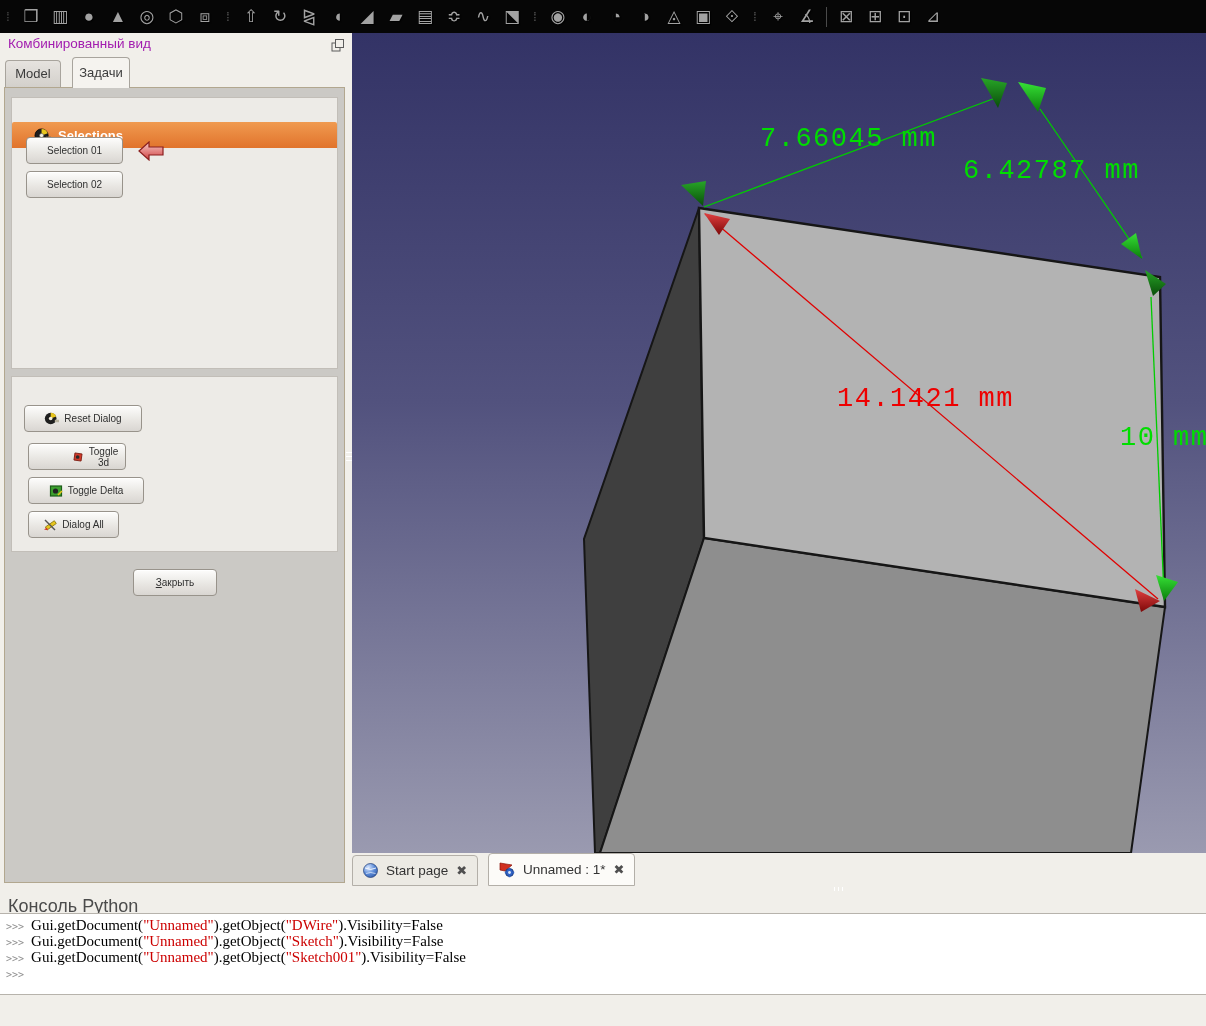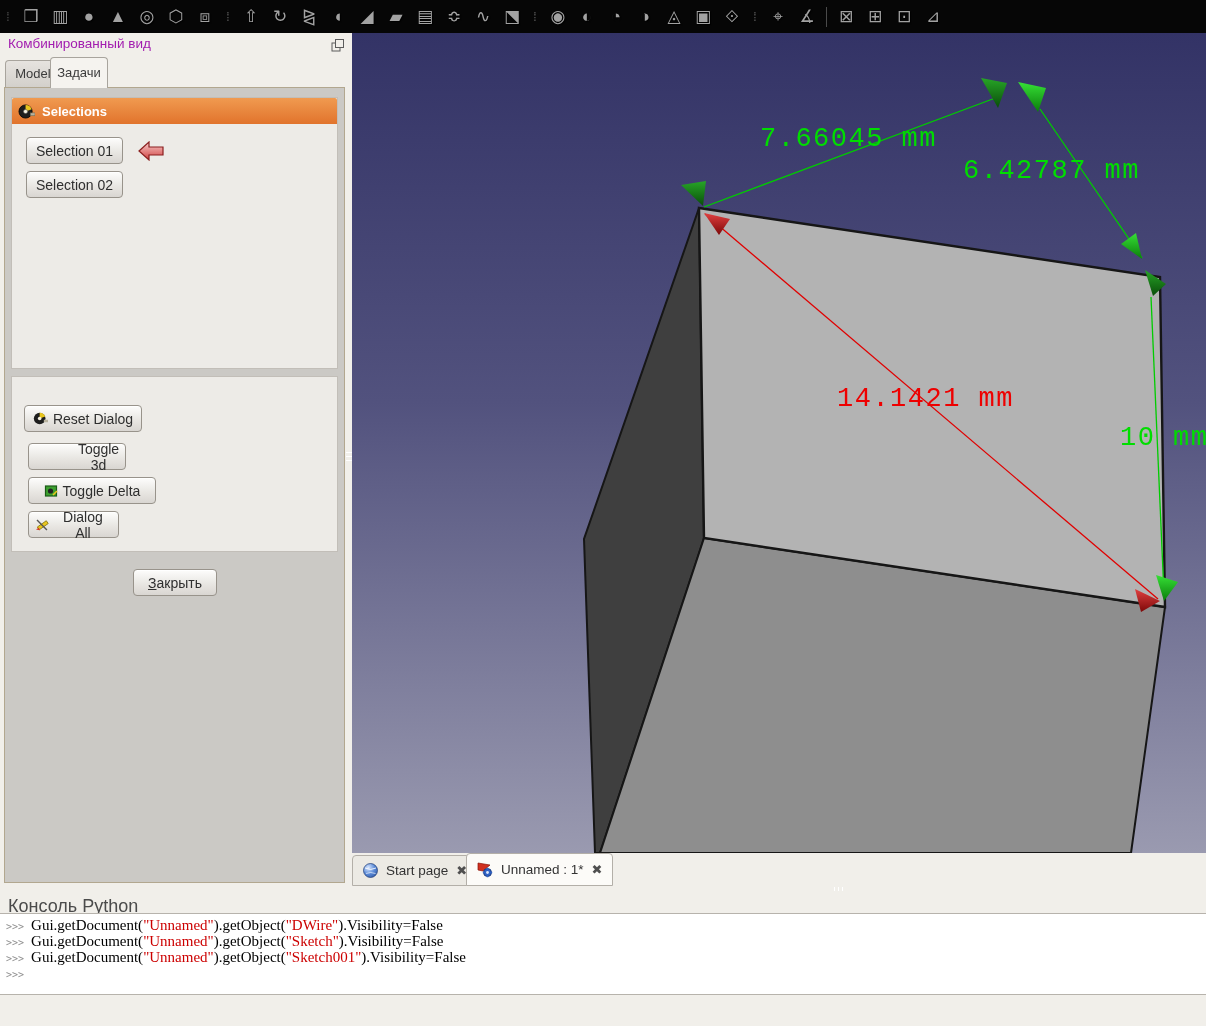--- a/index.html
+++ b/index.html
@@ -16,47 +16,47 @@
   .tb-handle{width:8px;color:#4c4c4c;font-size:12px;text-align:center;}
   .tb-vline{width:1px;height:20px;background:#4a4a4a;}
 
   
   .dock-title{position:absolute;left:8px;top:36px;font-size:13.5px;color:#a21caf;}
   .float-icon{position:absolute;left:331px;top:38px;width:13px;height:13px;}
   .qtab{position:absolute;font-size:13px;color:#3b3b3b;text-align:center;
         border:1px solid #a8a49d;border-bottom:none;border-radius:4px 4px 0 0;}
   .qtab.inactive{left:5px;top:60px;width:56px;height:27px;line-height:26px;
         background:linear-gradient(#e6e3df,#d3d0cb);}
-  .qtab.active{left:50px;top:57px;width:58px;height:31px;line-height:30px;
+  .qtab.active{left:72px;top:57px;width:58px;height:31px;line-height:30px;
         background:#f5f3ef;z-index:3;}
   .dock-panel{position:absolute;left:4px;top:87px;width:341px;height:796px;
         background:#cbc9c5;border:1px solid #b2a78f;}
   .group{position:absolute;background:#edebe7;border:1px solid #c2beb8;}
-  .group-header{height:26px;display:flex;align-items:center;gap:7px;padding-left:6px;
-        background:linear-gradient(#f09a50,#e1732c);border-radius:2px 2px 0 0;}
+  .group-header{height:26px;display:flex;align-items:center;gap:7px;padding-left:22px;
+        background:linear-gradient(#f09a50,#e1732c);border-radius:2px 2px 0 0;margin-top:24px;}
   .group-header span{color:#fff;font-weight:bold;font-size:13px;}
   .btn{position:absolute;display:flex;align-items:center;justify-content:center;gap:5px;
-        font-size:14px;color:#2f2f2f;height:27px;
+        font-size:10px;color:#2f2f2f;height:27px;
         background:linear-gradient(#fdfdfc,#e9e7e3 55%,#d9d6d2);
         border:1px solid #98938b;border-radius:4px;box-shadow:inset 0 1px 0 #ffffff;cursor:default;}
   .vsplit-handle{position:absolute;left:346px;top:452px;width:6px;height:16px;
         display:flex;flex-direction:column;gap:3px;}
   .vsplit-handle i{display:block;height:1px;background:#aca89f;border-bottom:1px solid #fff;}
 
   
   .viewport{position:absolute;left:352px;top:33px;width:854px;height:820px;
         background:linear-gradient(#333366,#52527e 45%,#9a9ab0);overflow:hidden;}
   .meas{font-family:"Liberation Mono","DejaVu Sans Mono",monospace;font-size:27px;letter-spacing:1.5px;}
 
   
   .mdi-strip{position:absolute;left:352px;top:853px;width:810px;height:33px;background:#f1efea;}
   .mdi-tab{position:absolute;display:flex;align-items:center;gap:8px;padding:0 10px;
         border:1px solid #b3afa8;border-radius:4px 4px 0 0;font-size:13.5px;color:#333;}
   .mdi-tab.inactive{left:0;top:2px;height:31px;background:#eceae4;}
-  .mdi-tab.active{left:114px;top:0;height:33px;background:#fcfbf8;z-index:2;}
+  .mdi-tab.active{left:136px;top:0;height:33px;background:#fcfbf8;z-index:2;}
   .tab-close{font-size:13px;color:#4f4f4f;font-weight:bold;cursor:default;}
   .hsplit-handle{position:absolute;left:834px;top:887px;display:flex;gap:3px;}
   .hsplit-handle i{display:block;width:1px;height:4px;background:#b2aea6;border-right:1px solid #fff;}
 
   
   .console-title{position:absolute;left:8px;top:896px;font-size:18px;color:#4b4b4b;}
   .console-box{position:absolute;left:0;top:913px;width:1206px;height:82px;background:#ffffff;
         border-top:1px solid #b7b3ac;border-bottom:1px solid #b7b3ac;
         font-family:"Liberation Serif","DejaVu Serif",serif;font-size:15px;color:#000;
         padding:3px 0 0 6px;}
@@ -158,21 +158,21 @@
         </svg>
         <span>Reset Dialog</span>
       </button>
       <button class="btn" style="left:16px;top:66px;width:98px;padding-left:44px;">
         <svg width="14" height="14" viewBox="0 0 14 14">
           <rect x="2" y="2" width="10" height="10" fill="#d23a2a" stroke="#7c1d12" stroke-width="1.2" transform="rotate(8 7 7)"></rect>
           <circle cx="6.5" cy="7" r="2.6" fill="#2a2a2a"></circle>
         </svg>
         <span>Toggle 3d</span>
       </button>
-      <button class="btn" style="left:16px;top:100px;width:128px;">
+      <button class="btn" style="left:16px;top:100px;width:116px;">
         <svg width="14" height="14" viewBox="0 0 14 14">
           <rect x="1.5" y="2" width="11" height="10" fill="#3da02f" stroke="#1c5c18" stroke-width="1.2"></rect>
           <circle cx="6.5" cy="7" r="2.6" fill="#222"></circle>
           <path d="M9 11 L13 7" stroke="#e8c61e" stroke-width="1.6"></path>
         </svg>
         <span>Toggle Delta</span>
       </button>
       <button class="btn" style="left:16px;top:134px;width:91px;">
         <svg width="14" height="14" viewBox="0 0 14 14">
           <rect x="2" y="6" width="11" height="3.4" fill="#e8c61e" stroke="#8a7a10" stroke-width="0.8" transform="rotate(-35 7 7)"></rect>

